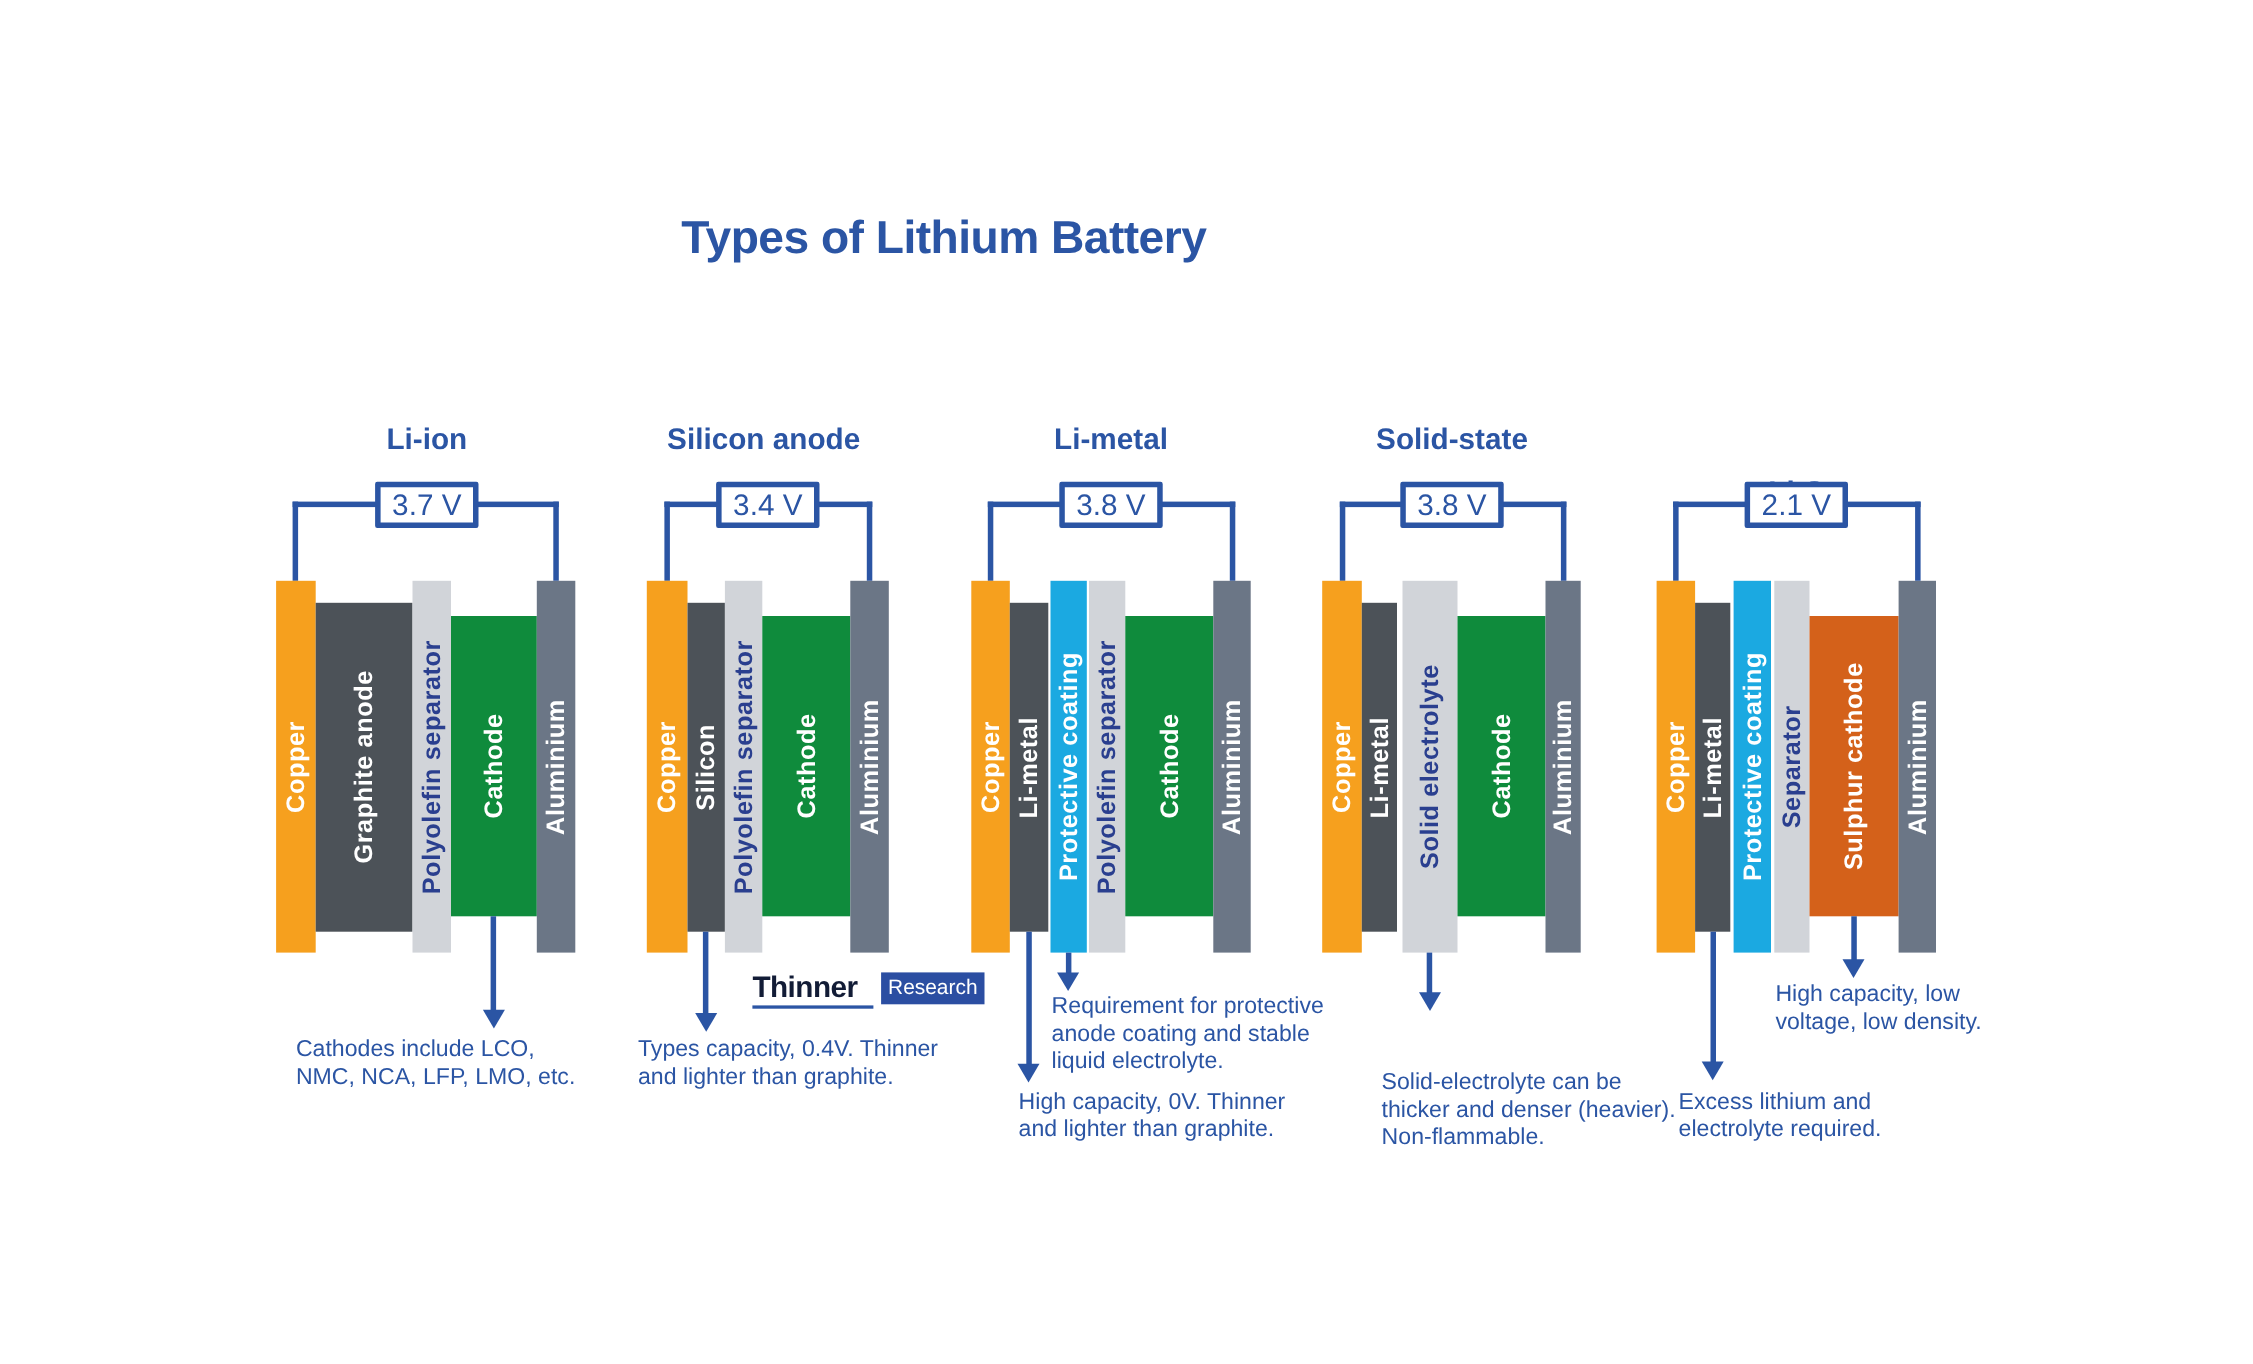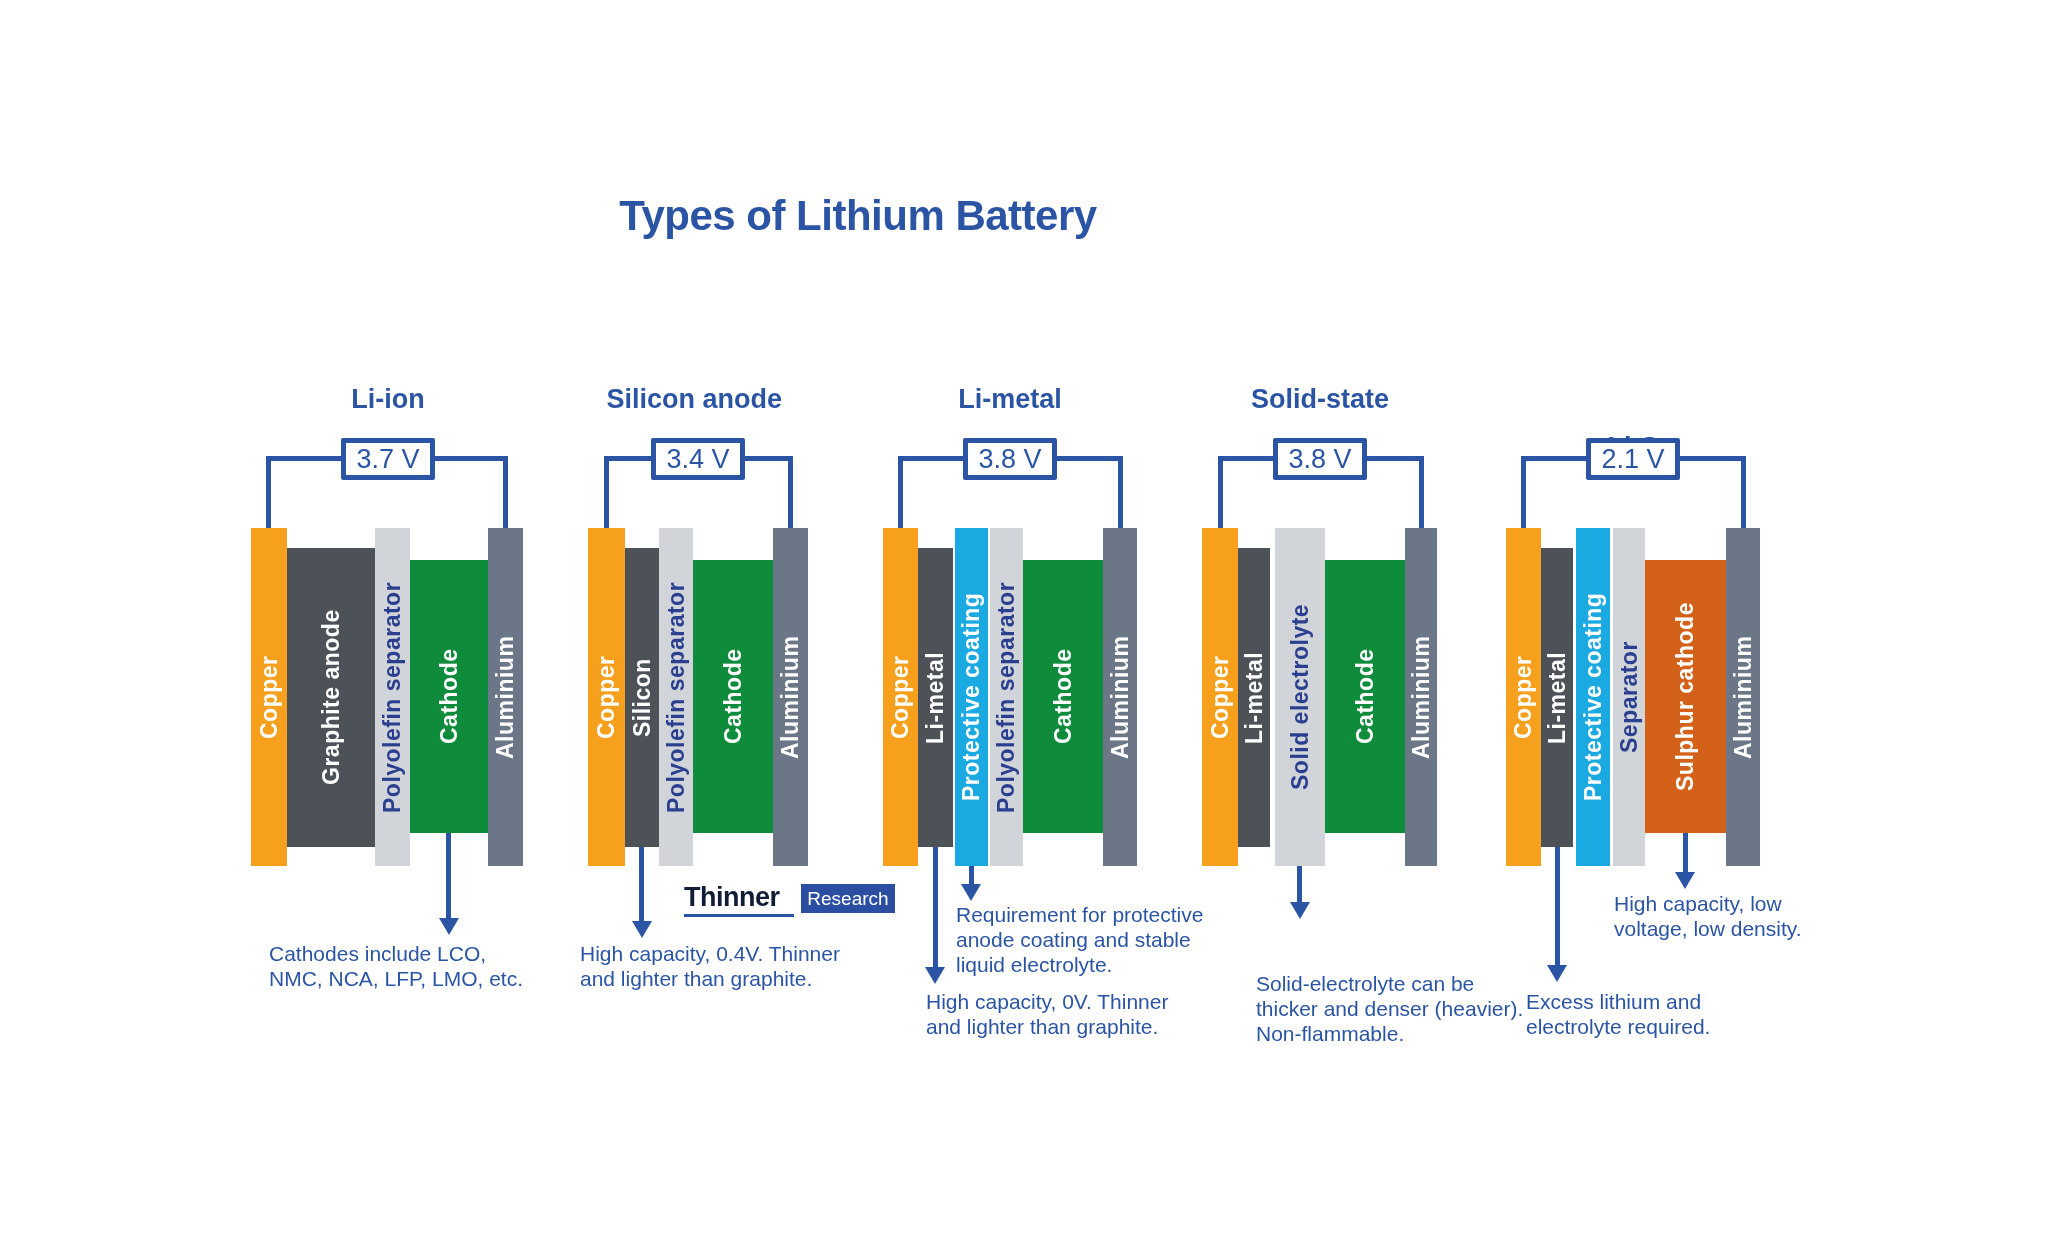--- a/index.html
+++ b/index.html
@@ -104,21 +104,21 @@
     <div class="vbox" style="left:651px;">3.4 V</div>
 
     <div class="layer full c-copper" style="left:588px;width:37px;">Copper</div>
     <div class="layer anode c-dark" style="left:625px;width:34px;">Silicon</div>
     <div class="layer full c-sep" style="left:659px;width:34px;">Polyolefin separator</div>
     <div class="layer cath c-green" style="left:693px;width:80px;">Cathode</div>
     <div class="layer full c-alu" style="left:773px;width:35px;">Aluminium</div>
 
     <div class="arrow-line" style="left:639px;top:847px;height:76px;"></div>
     <div class="arrow-head" style="left:632px;top:921px;"></div>
-    <div class="note" style="left:580px;top:941px;">High capacity, 0.4V. Thinner
+    <div class="note" style="left:580px;top:941px;">Types capacity, 0.4V. Thinner
 and lighter than graphite.</div>
   </div>
 
   <div>
     <div class="bat-title" style="left:900px;">Li-metal</div>
     <div class="wire h" style="left:898px;width:67px;"></div>
     <div class="wire h" style="left:1055px;width:68px;"></div>
     <div class="wire v" style="left:898px;"></div>
     <div class="wire v" style="left:1118px;"></div>
     <div class="vbox" style="left:963px;">3.8 V</div>

